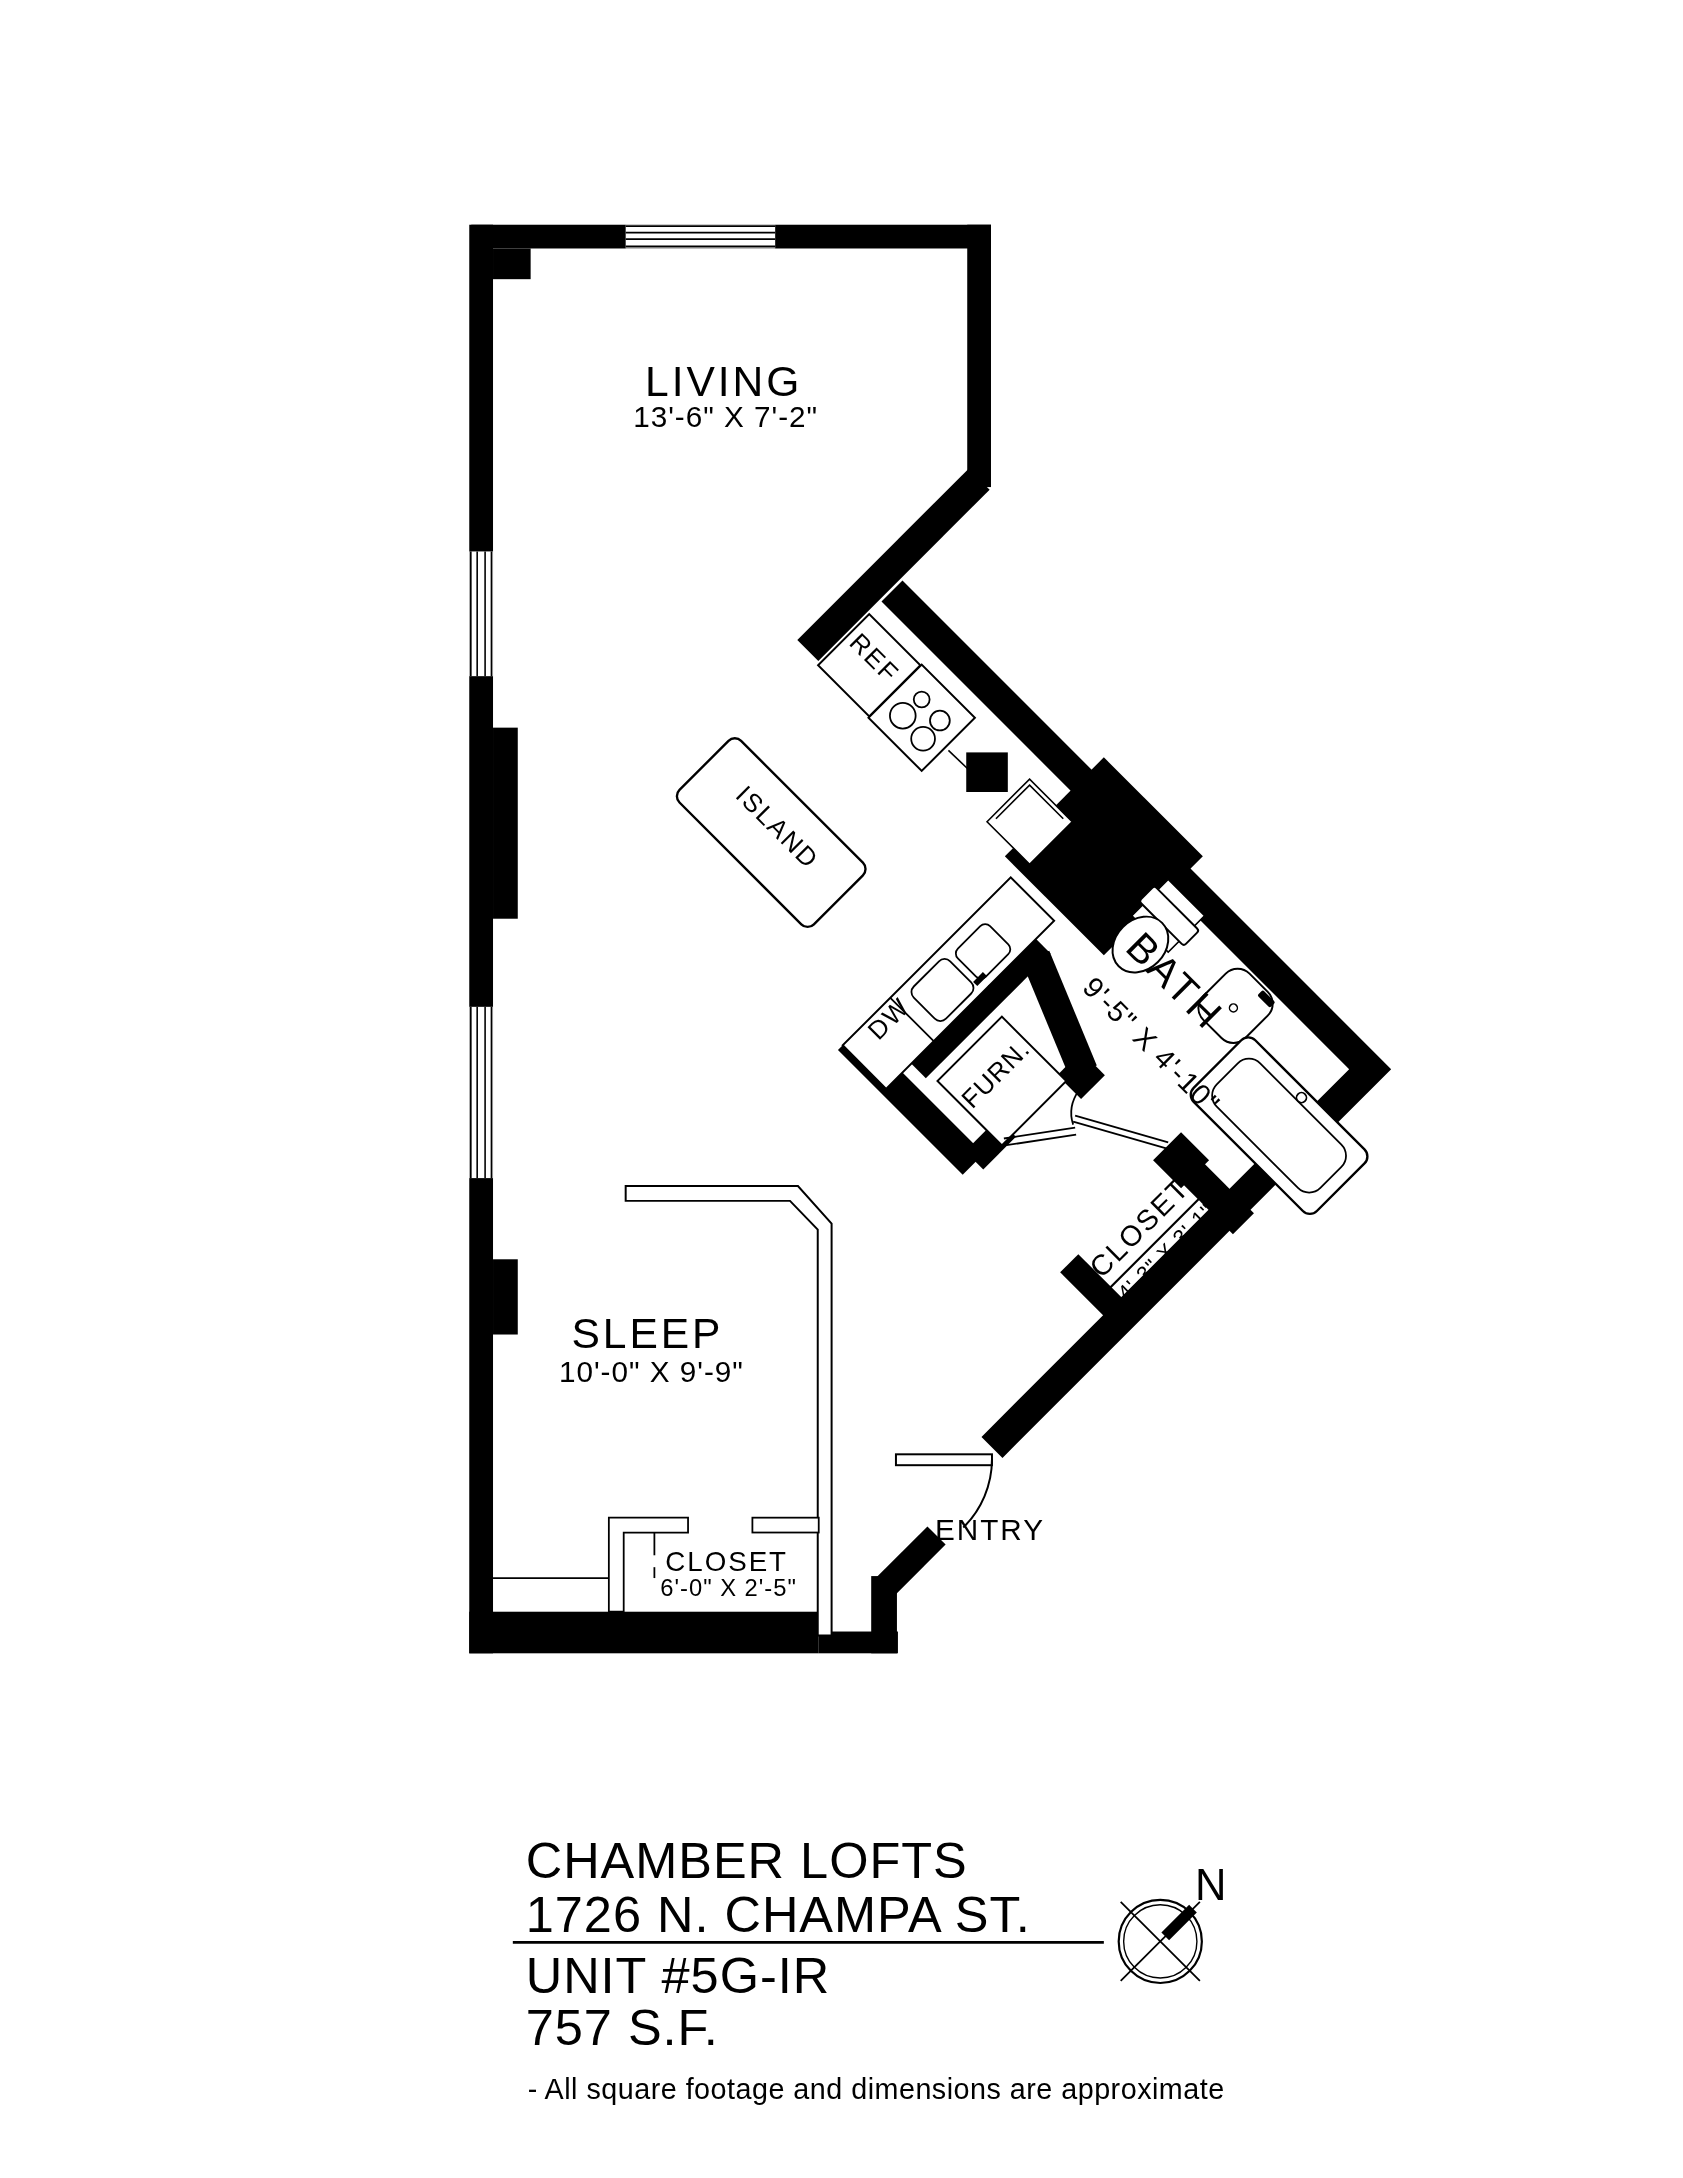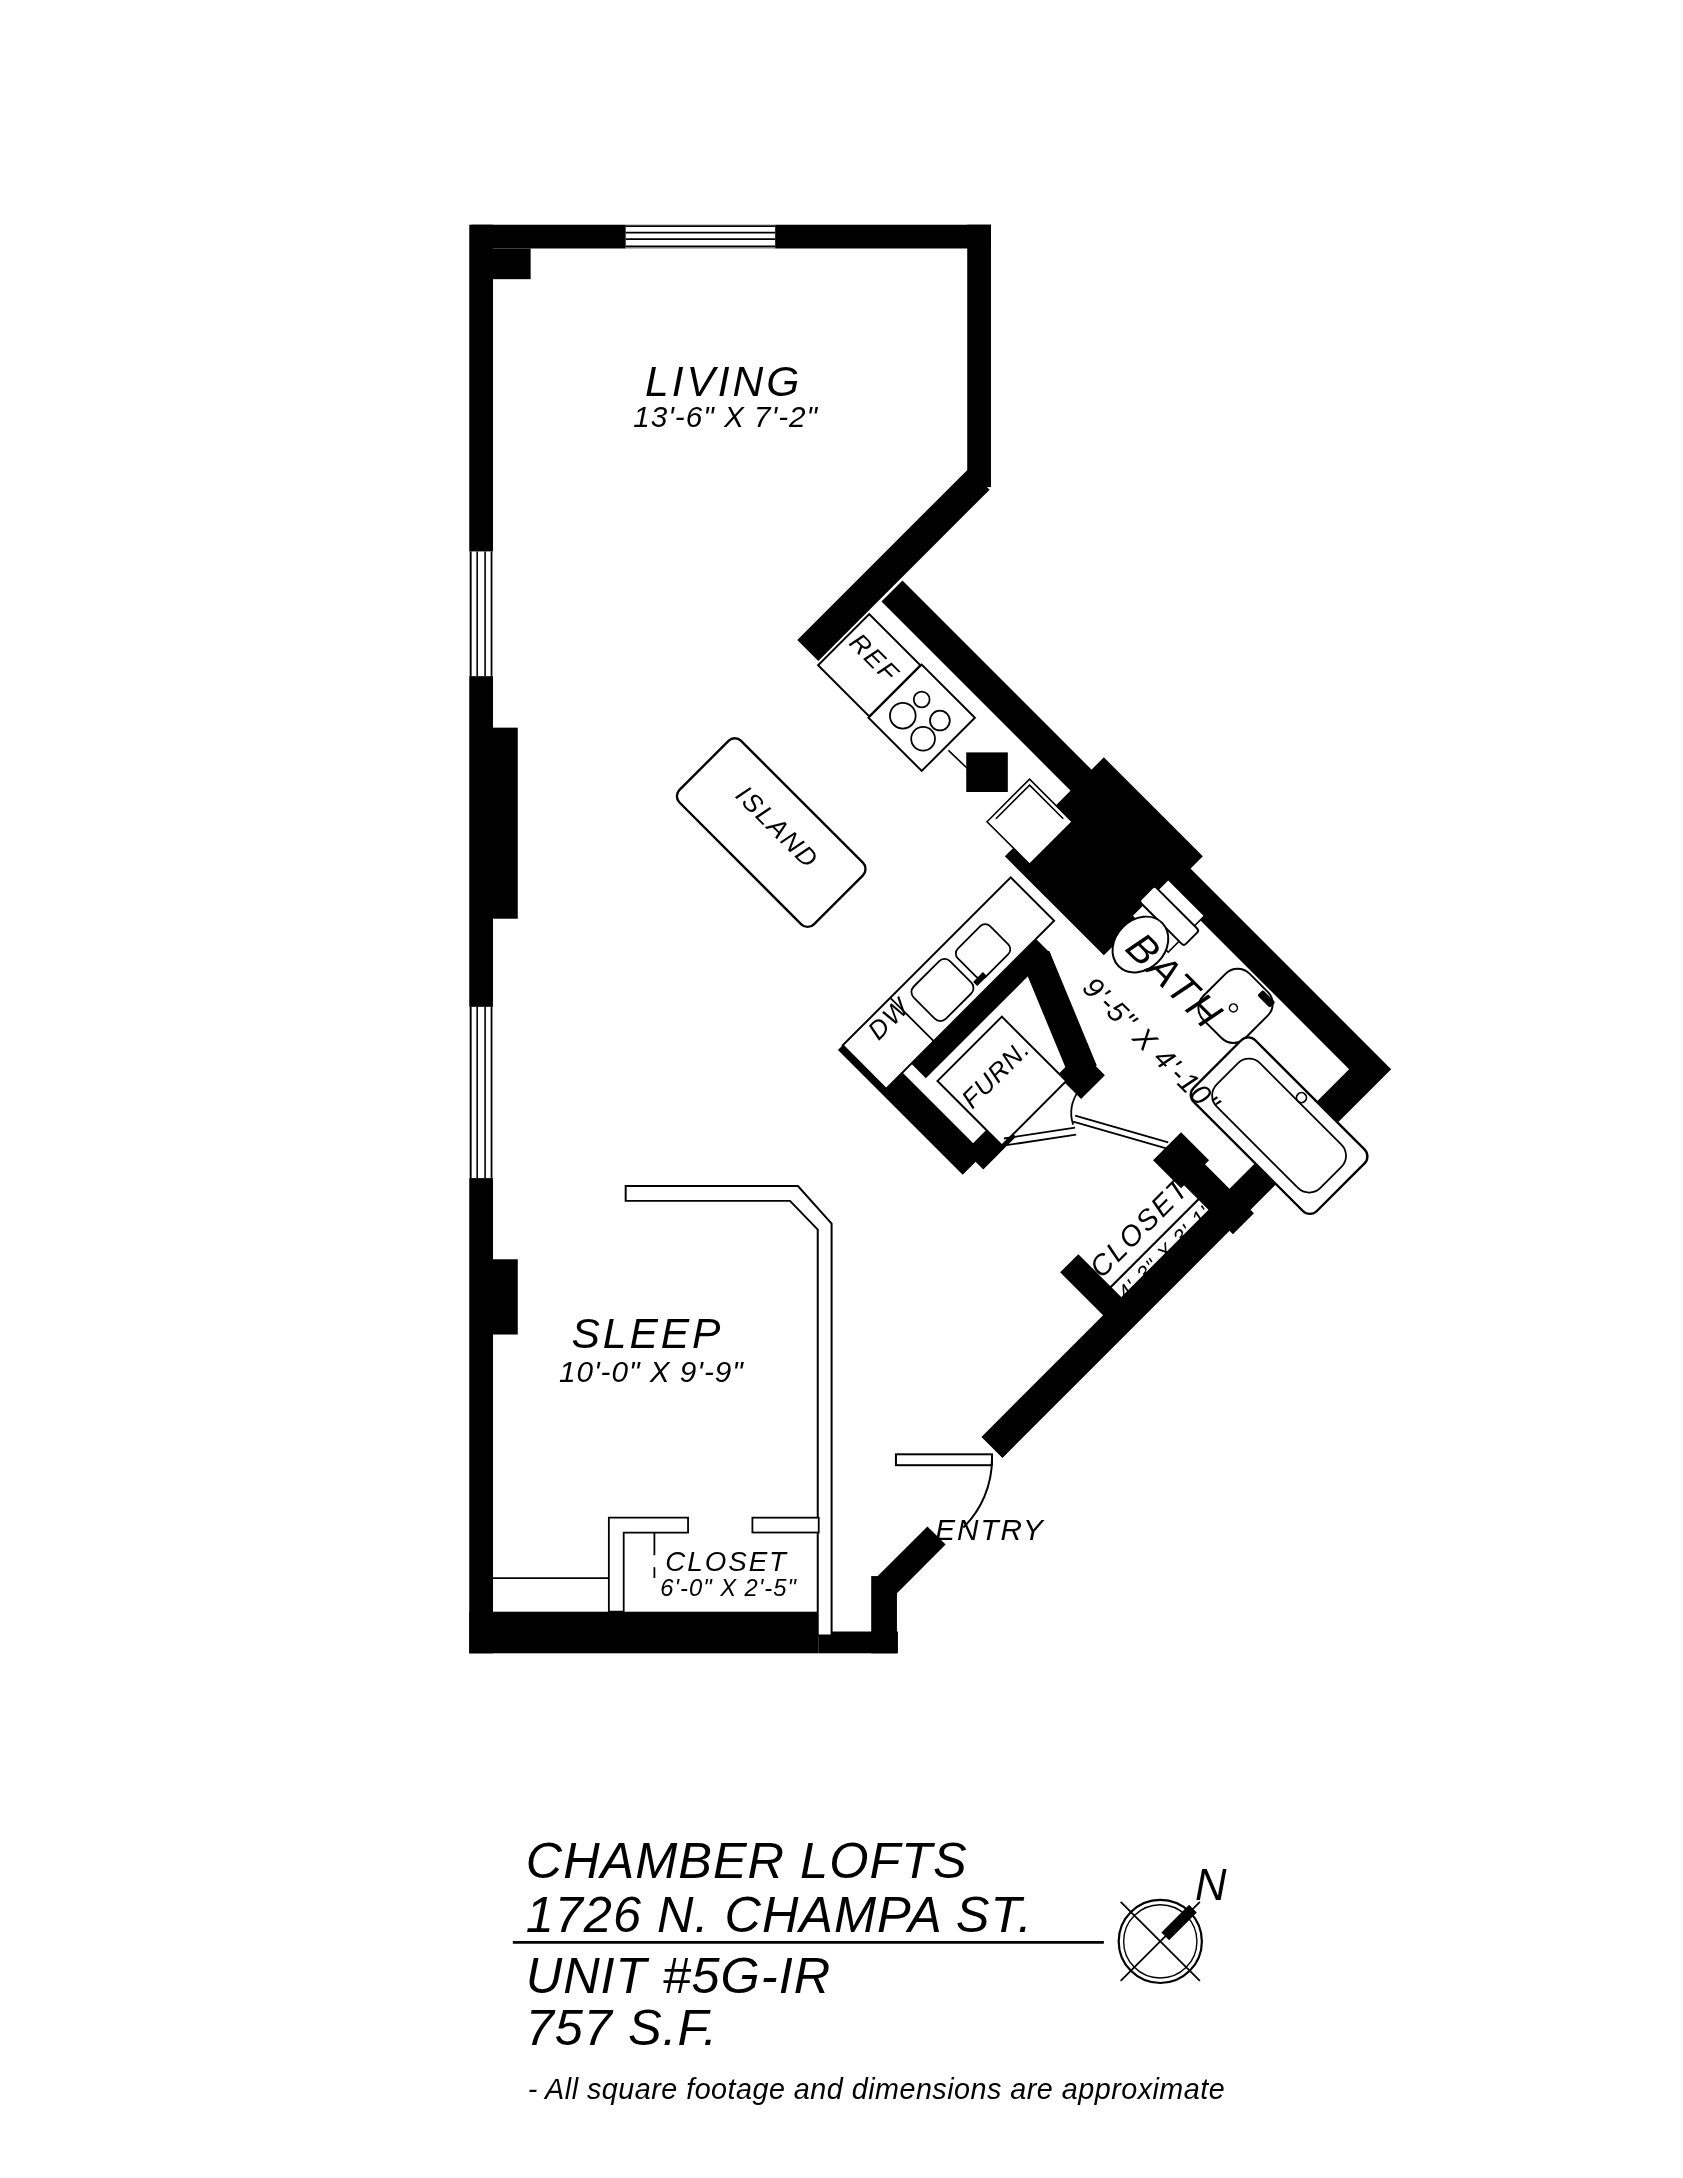--- a/index.html
+++ b/index.html
@@ -1,16 +1,16 @@
 <!DOCTYPE html>
 <html><head>
 <meta charset="utf-8">
 <style>
   html,body{margin:0;padding:0;background:#ffffff;}
-  .stage{position:relative;width:1393px;height:2178px;background:#fff;overflow:hidden;font-style:italic;}
+  .stage{position:relative;width:1393px;height:2178px;background:#fff;overflow:hidden;}
   svg{position:absolute;inset:0;display:block;}
   text{font-family:"Liberation Sans",sans-serif;fill:#000;}
   .wall{fill:#000;stroke:none;}
   .wstroke{stroke:#000;fill:none;}
   .thin{stroke:#000;fill:#fff;}
   .thinline{stroke:#000;fill:none;}
   .roomtitle{font-size:43px;letter-spacing:3px;}
   .roomdims{font-size:30px;letter-spacing:1px;}
   .small{font-size:26px;letter-spacing:2px;}
   .mid{text-anchor:middle;}

